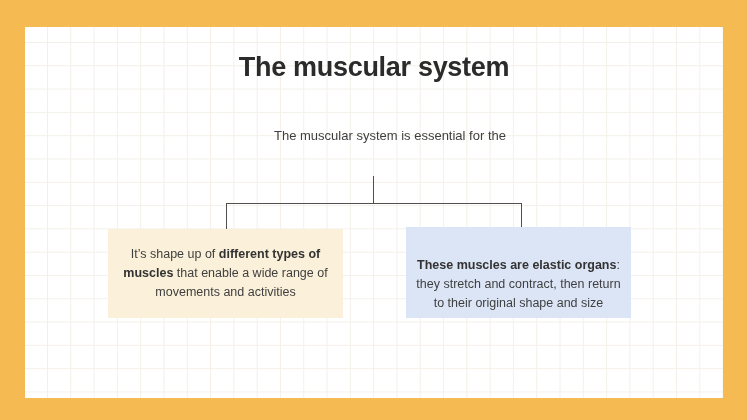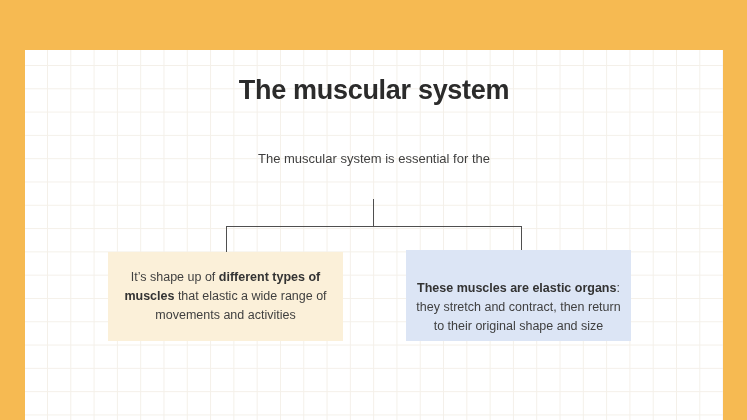--- a/index.html
+++ b/index.html
@@ -20,38 +20,37 @@
     left: 25px;
     top: 27px;
     width: 698px;
     height: 371px;
     background-color: #ffffff;
     background-image:
       linear-gradient(to right, #f4f0e9 1px, transparent 1px),
       linear-gradient(to bottom, #f4f0e9 1px, transparent 1px);
     background-size: 23.3px 23.3px;
     background-position: 22px 15px;
-    margin-top: 23px;
   }
   .title {
     position: absolute;
     top: 23px;
     left: 0;
     width: 100%;
     text-align: center;
     font-size: 27px;
     line-height: 34px;
     font-weight: 700;
     letter-spacing: -0.3px;
     color: #2b2b2b;
   }
   .subtitle {
     position: absolute;
     top: 100px;
-    left: 0;
+    left: 16px;
     width: 100%;
     text-align: center;
     font-size: 13px;
     line-height: 18px;
     color: #3f3f3f;
   }
   .subtitle .bold-line { font-weight: 700; color: #363636; }
   .cline {
     position: absolute;
     background: #4f4f4f;
@@ -99,21 +98,21 @@
     <div class="subtitle">
       <div>The muscular system is essential for the</div>
     </div>
 
     <div class="cline stem"></div>
     <div class="cline hbar"></div>
     <div class="cline dropL"></div>
     <div class="cline dropR"></div>
 
     <div class="infobox box-left">
-      <div><span>It’s shape up of </span><b>different types of muscles</b><span> that elastic a wide range of movements and activities</span></div>
+      <div><span>It’s shape up of </span><b>different types of muscles</b><span> that enable a wide range of movements and activities</span></div>
     </div>
 
     <div class="infobox box-right">
       <div><b>These muscles are elastic organs</b><span>: they stretch and contract, then return to their original shape and size</span></div>
     </div>
 
   </div>
 </div>
 
 </body></html>

